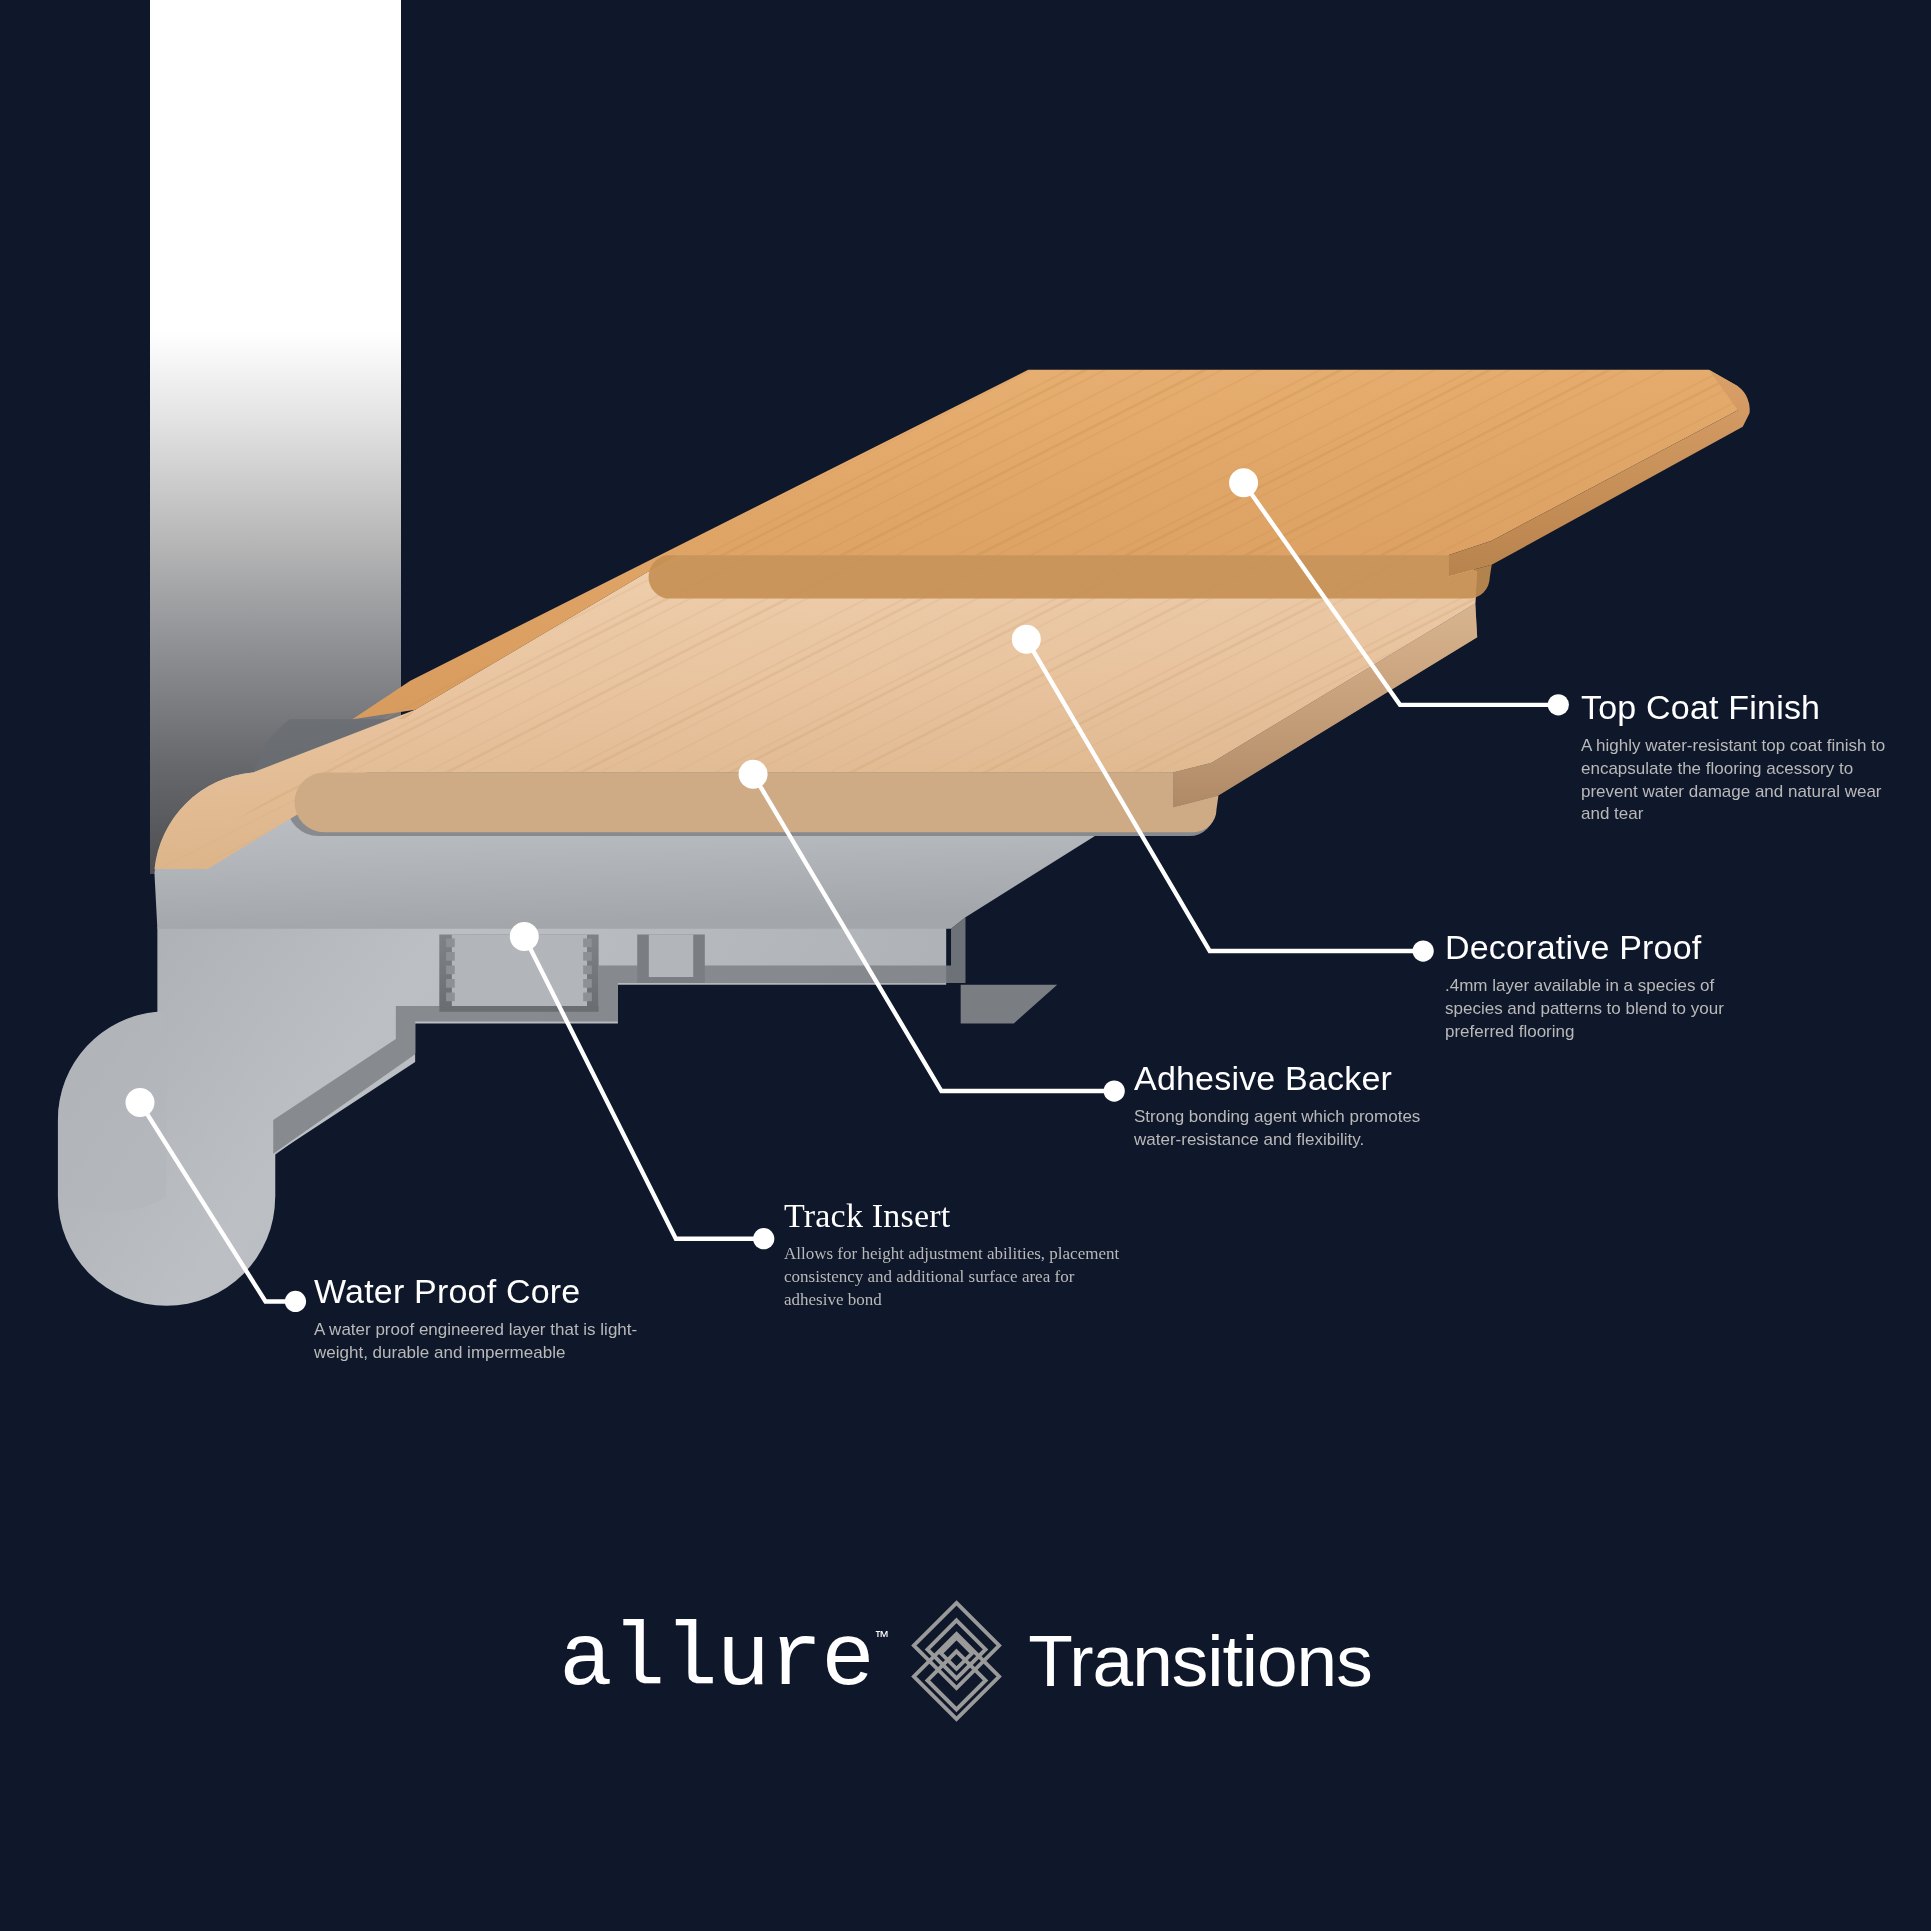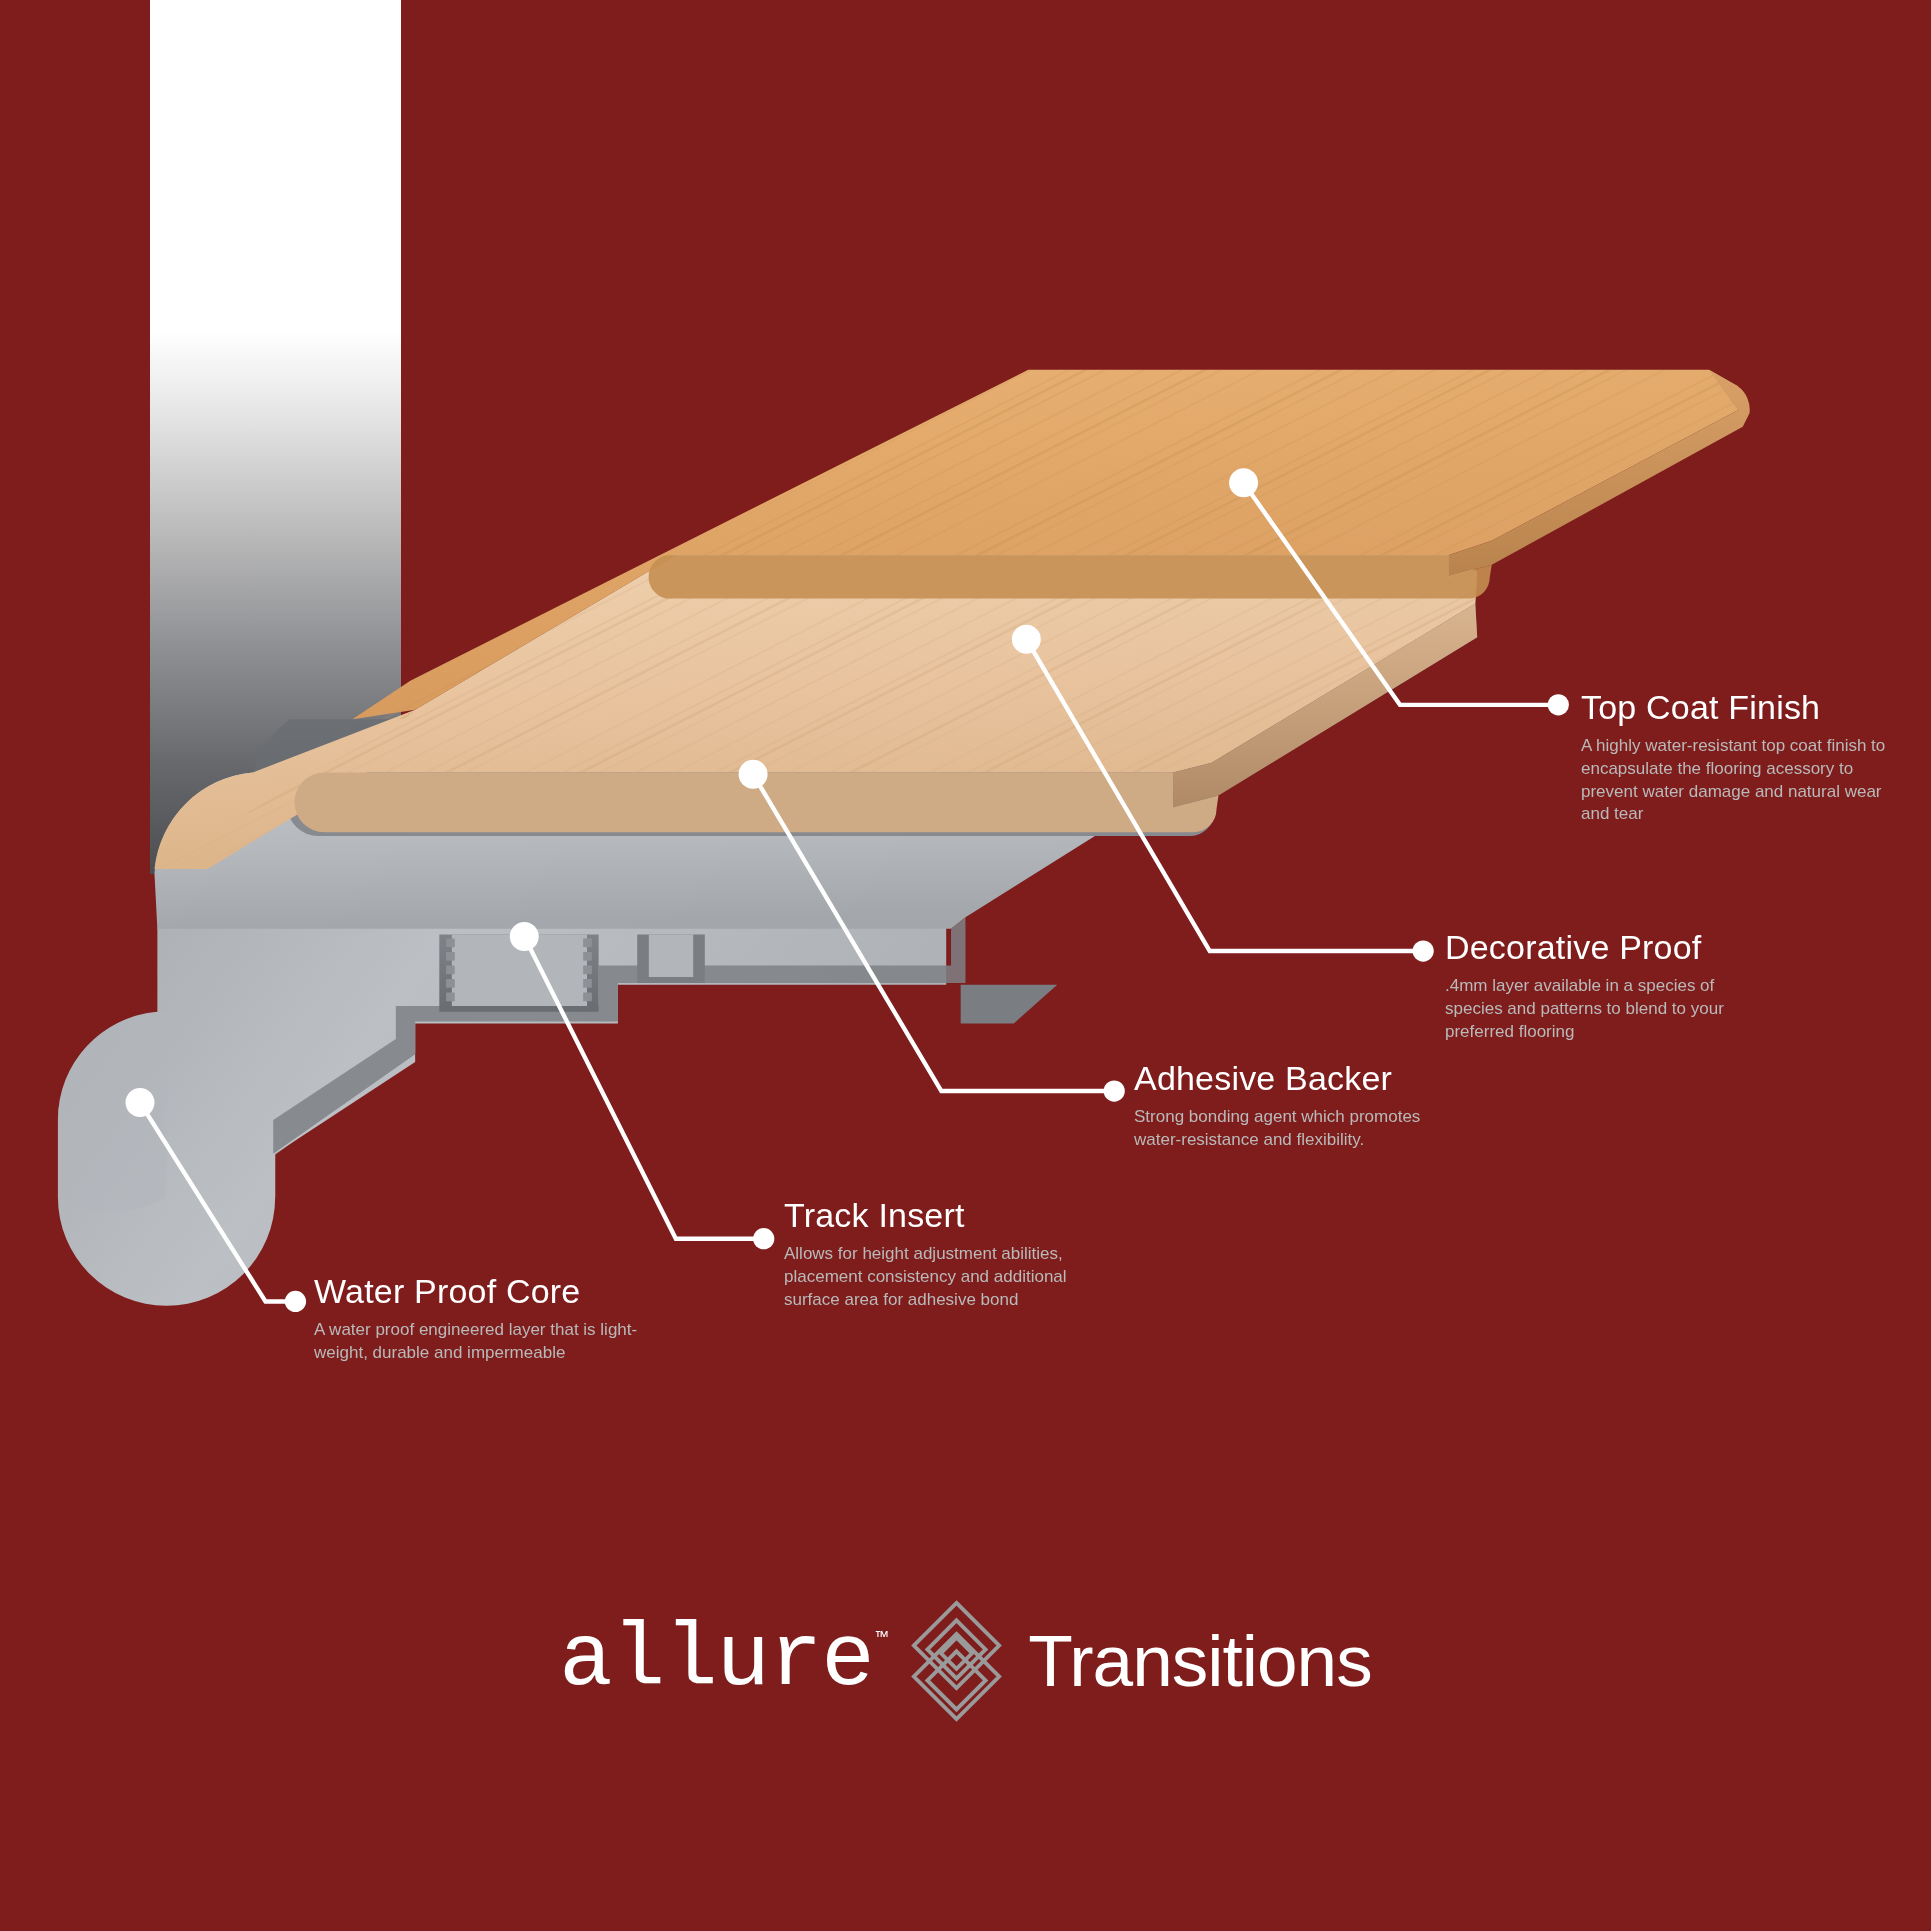--- a/index.html
+++ b/index.html
@@ -1,37 +1,37 @@
 <!DOCTYPE html>
 <html><head>
 <meta charset="utf-8">
 <style>
   html,body{margin:0;padding:0;background:#000;}
   body{width:1931px;height:1931px;overflow:hidden;
        font-family:"Liberation Sans","DejaVu Sans",sans-serif;}
-  #stage{position:relative;width:1931px;height:1931px;background:#7f1d1d;}
+  #stage{position:relative;width:1931px;height:1931px;background:#0f172a;}
 
   
   .wall{position:absolute;left:150px;top:0;width:251px;height:874px;
         background:linear-gradient(180deg,#ffffff 0%,#ffffff 38%,#e3e3e3 48%,
                    #bdbdbd 60%,#8f9094 74%,#65676b 88%,#4c4e52 100%);}
 
   
   #art{position:absolute;left:0;top:0;width:1931px;height:1931px;}
 
   
   .callout{position:absolute;}
   .callout .ttl{color:#ffffff;font-size:34px;font-weight:400;letter-spacing:0.2px;
                 white-space:nowrap;line-height:1.1;}
   .callout .bdy{color:#b9b9b9;font-size:17px;line-height:1.34;margin-top:8.7px;}
 
   #c-top{left:1581px;top:689px;width:319px;}
   #c-dec{left:1445px;top:929px;width:319px;}
   #c-adh{left:1134px;top:1060px;width:319px;}
-  #c-trk{left:784px;top:1197px;width:338px;}
+  #c-trk{left:784px;top:1197px;width:338px;font-family:Liberation Serif, serif;}
   #c-wpc{left:314px;top:1273px;width:348px;}
 
   
   #logo{position:absolute;left:0;top:1588px;width:1931px;height:145px;
         display:flex;align-items:center;justify-content:center;gap:25px;}
   #allure{color:#fff;font-size:89px;font-weight:300;letter-spacing:-1px;
           font-family:Liberation Mono, monospace;position:relative;line-height:1;}
   #allure .tm{font-size:19.3px;position:relative;top:-39px;left:1.9px;letter-spacing:0;}
   #transitions{color:#fff;font-size:73px;font-weight:400;letter-spacing:-1px;
                font-family:"Liberation Sans",sans-serif;line-height:1;}

